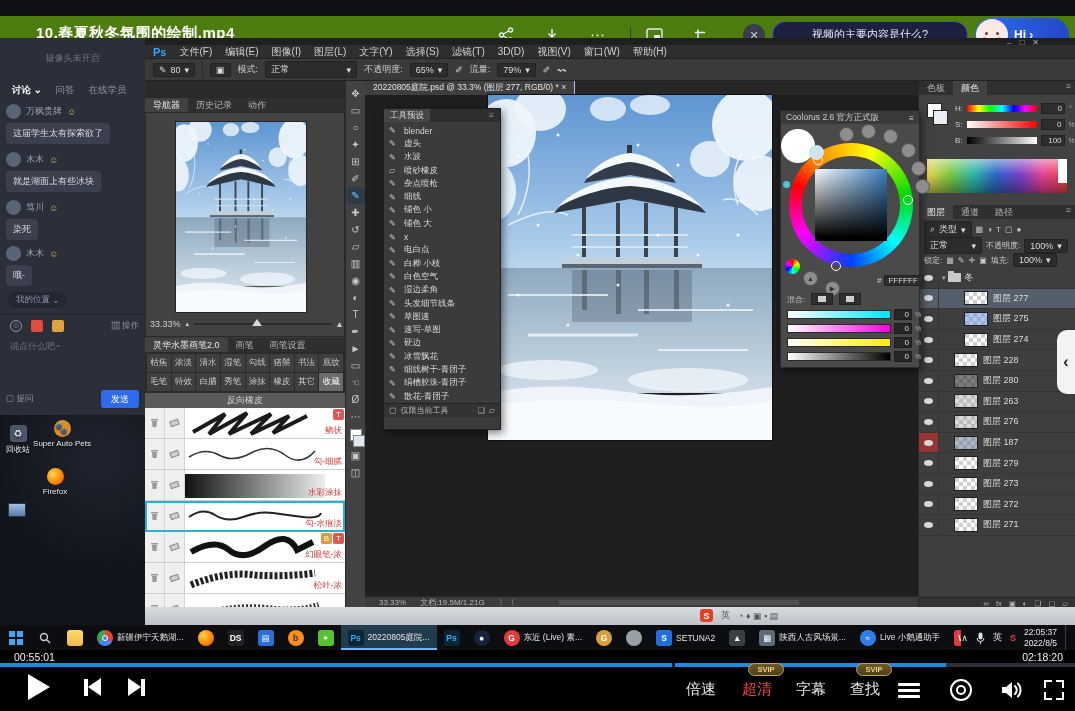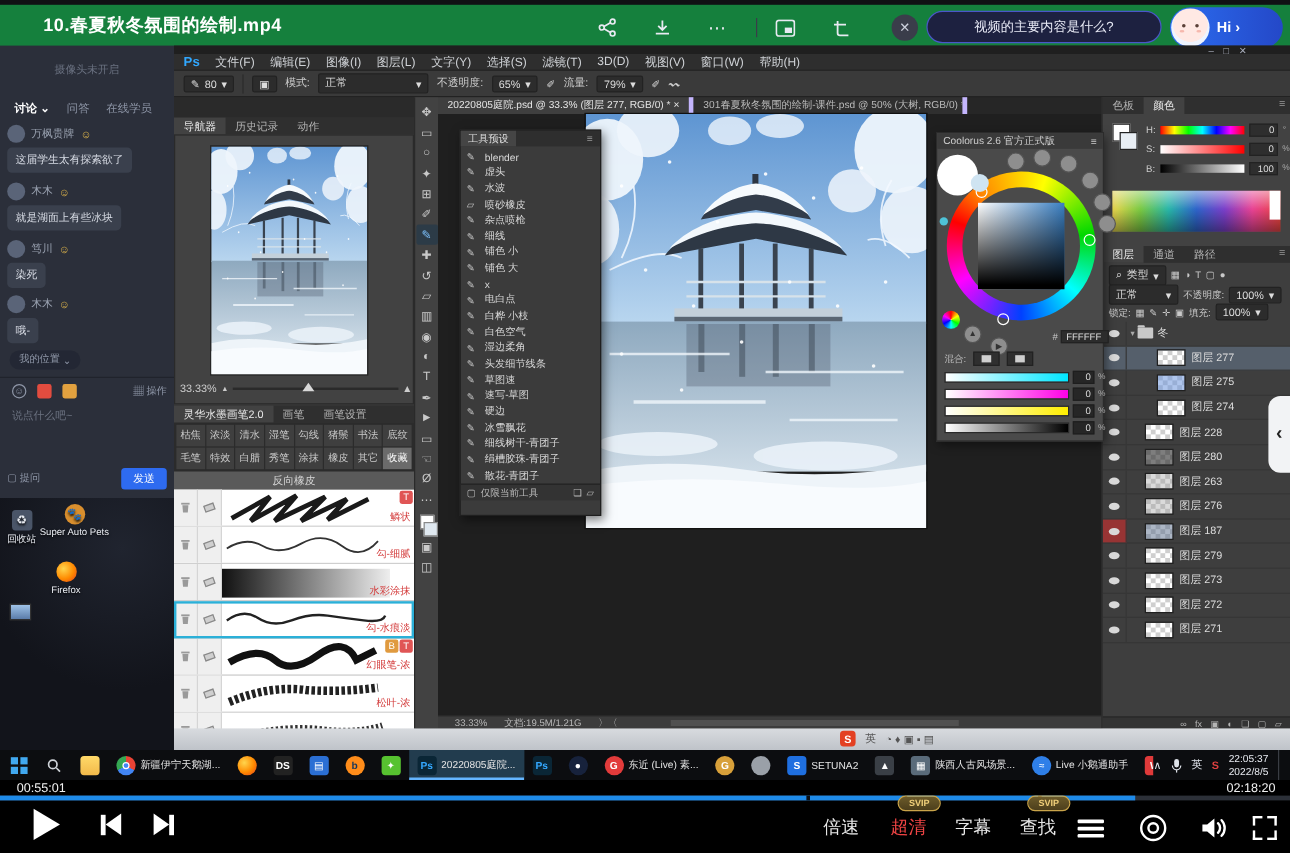--- a/index.html
+++ b/index.html
@@ -1,20 +1,20 @@
 <!DOCTYPE html>
 <html><head>
 <meta charset="utf-8">
 <style>
   html,body{margin:0;padding:0;background:#000;font-family:"Liberation Sans",sans-serif;}
   *{box-sizing:border-box;}
   .screen{position:relative;width:1075px;height:711px;background:#101114;overflow:hidden;color:#ddd;}
   .a{position:absolute;}
   
-  .topbar{position:absolute;left:0;top:4px;width:1075px;height:38px;background:#15803d;}
+  .topbar{position:absolute;left:0;top:16px;width:1075px;height:38px;background:#4d7c0f;}
   .vtitle{position:absolute;left:36px;top:8px;font-size:15px;font-weight:700;color:#fff;letter-spacing:.5px;}
   .tico{position:absolute;top:7px;width:24px;height:24px;display:flex;align-items:center;justify-content:center;color:#e8eaf2;}
   .qpill{position:absolute;left:772px;top:5px;width:196px;height:27px;border:1px solid #4a56c8;background:#1d2140;border-radius:14px;color:#e8eaf5;font-size:11px;display:flex;align-items:center;justify-content:center;}
   .closec{position:absolute;left:743px;top:8px;width:22px;height:22px;border-radius:50%;background:#3a3d4a;color:#cdd1dd;font-size:11px;display:flex;align-items:center;justify-content:center;}
   .hiwrap{position:absolute;left:975px;top:2px;width:94px;height:34px;border-radius:17px;background:linear-gradient(90deg,#2b6df0,#2448c8);display:flex;align-items:center;}
   .hiface{width:32px;height:32px;border-radius:50%;background:radial-gradient(circle at 50% 42%,#ffe9e4 58%,#eef4ff 60%);margin-left:1px;position:relative;flex:none;}
   .hiface:before{content:"";position:absolute;left:9px;top:13px;width:3px;height:3px;border-radius:50%;background:#5a4038;box-shadow:11px 0 #5a4038;}
   .hiface:after{content:"";position:absolute;left:7px;top:18px;width:4px;height:2px;border-radius:50%;background:#f6b8ad;box-shadow:14px 0 #f6b8ad;}
   .hitxt{color:#fff;font-size:12px;font-weight:700;margin-left:6px;}
   
@@ -68,21 +68,21 @@
   .brow.sel{outline:2px solid #2bb0d8;outline-offset:-2px;z-index:2;}
   
   .tools{position:absolute;left:200px;top:43px;width:20px;height:526px;background:#424242;border-left:1px solid #2a2a2a;display:flex;flex-direction:column;align-items:center;padding-top:4px;}
   .tool{width:18px;height:17px;display:flex;align-items:center;justify-content:center;font-size:10px;color:#c9c9c9;}
   .tool.on{background:#2c3b47;color:#7ec3ff;border-radius:2px;}
   .swatchfg{width:12px;height:12px;background:#fff;border:1px solid #888;margin-top:4px;}
   .swatchbg{width:12px;height:12px;background:#dfe8f0;border:1px solid #888;margin-left:6px;margin-top:-6px;}
   
   .docarea{position:absolute;left:220px;top:43px;width:553px;height:526px;background:#1f1f1f;}
   .dtabs{display:flex;height:14px;background:#262626;font-size:8.5px;}
-  .dtab{padding:1px 8px;color:#b9b9b9;background:#2f2f2f;border-right:4px solid #c4b5fd;white-space:nowrap;overflow:hidden;max-width:228px;}
+  .dtab{padding:1px 8px;color:#b9b9b9;background:#2f2f2f;border-right:1px solid #c4b5fd;white-space:nowrap;overflow:hidden;max-width:228px;}
   .dtab.on{background:#3f3f3f;color:#e4e4e4;}
   .canvasimg{position:absolute;left:123px;top:14px;width:284px;height:345px;overflow:hidden;box-shadow:0 0 0 1px #111;}
   .statusbar{position:absolute;left:0;bottom:0;width:553px;height:11px;background:#3c3c3c;border-top:1px solid #262626;font-size:8px;color:#b8b8b8;display:flex;align-items:center;gap:14px;padding-left:14px;}
   .stbar{width:240px;height:5px;background:#505050;margin-left:30px;}
   
   .presets{position:absolute;left:238px;top:70px;width:118px;height:322px;background:#3b3b3b;border:1px solid #1f1f1f;box-shadow:2px 3px 8px rgba(0,0,0,.5);z-index:5;}
   .preshead{height:13px;background:#2e2e2e;display:flex;font-size:8.5px;color:#ddd;}
   .preshead span{background:#454545;padding:1px 6px;}
   .preslist{height:281px;overflow:hidden;padding-top:2px;}
   .prow{display:flex;align-items:center;gap:5px;height:13.3px;padding-left:5px;font-size:8.5px;color:#d8d8d8;white-space:nowrap;}
@@ -611,21 +611,20 @@
         <span class="tool">⋯</span>
      <span class="swatchfg"></span>
      <span class="swatchbg"></span>
      <span class="tool">▣</span>
      <span class="tool">◫</span>
       </div>
 
     <div class="docarea">
       <div class="dtabs" id="doc-tabs">
           <span class="dtab on">20220805庭院.psd @ 33.3% (图层 277, RGB/0) * <span>×</span></span>
-          <span class="dtab">301春夏秋冬氛围的绘制-课件.psd @ 50% (大树, RGB/0) * </span>
         </div>
       <div class="canvasimg" id="canvas-img"><svg viewBox="0 0 284 345" width="100%" height="100%" preserveAspectRatio="none">
 <defs>
               <linearGradient id="gsky" x1="0" y1="0" x2="0" y2="1">
                 <stop offset="0" stop-color="#5e95d2"></stop>
                 <stop offset="1" stop-color="#b9d6ef"></stop>
               </linearGradient>
 <linearGradient id="gwat" x1="0" y1="0" x2="0" y2="1">
                 <stop offset="0" stop-color="#8ea9bf"></stop>
                 <stop offset="1" stop-color="#cddbe6"></stop>

